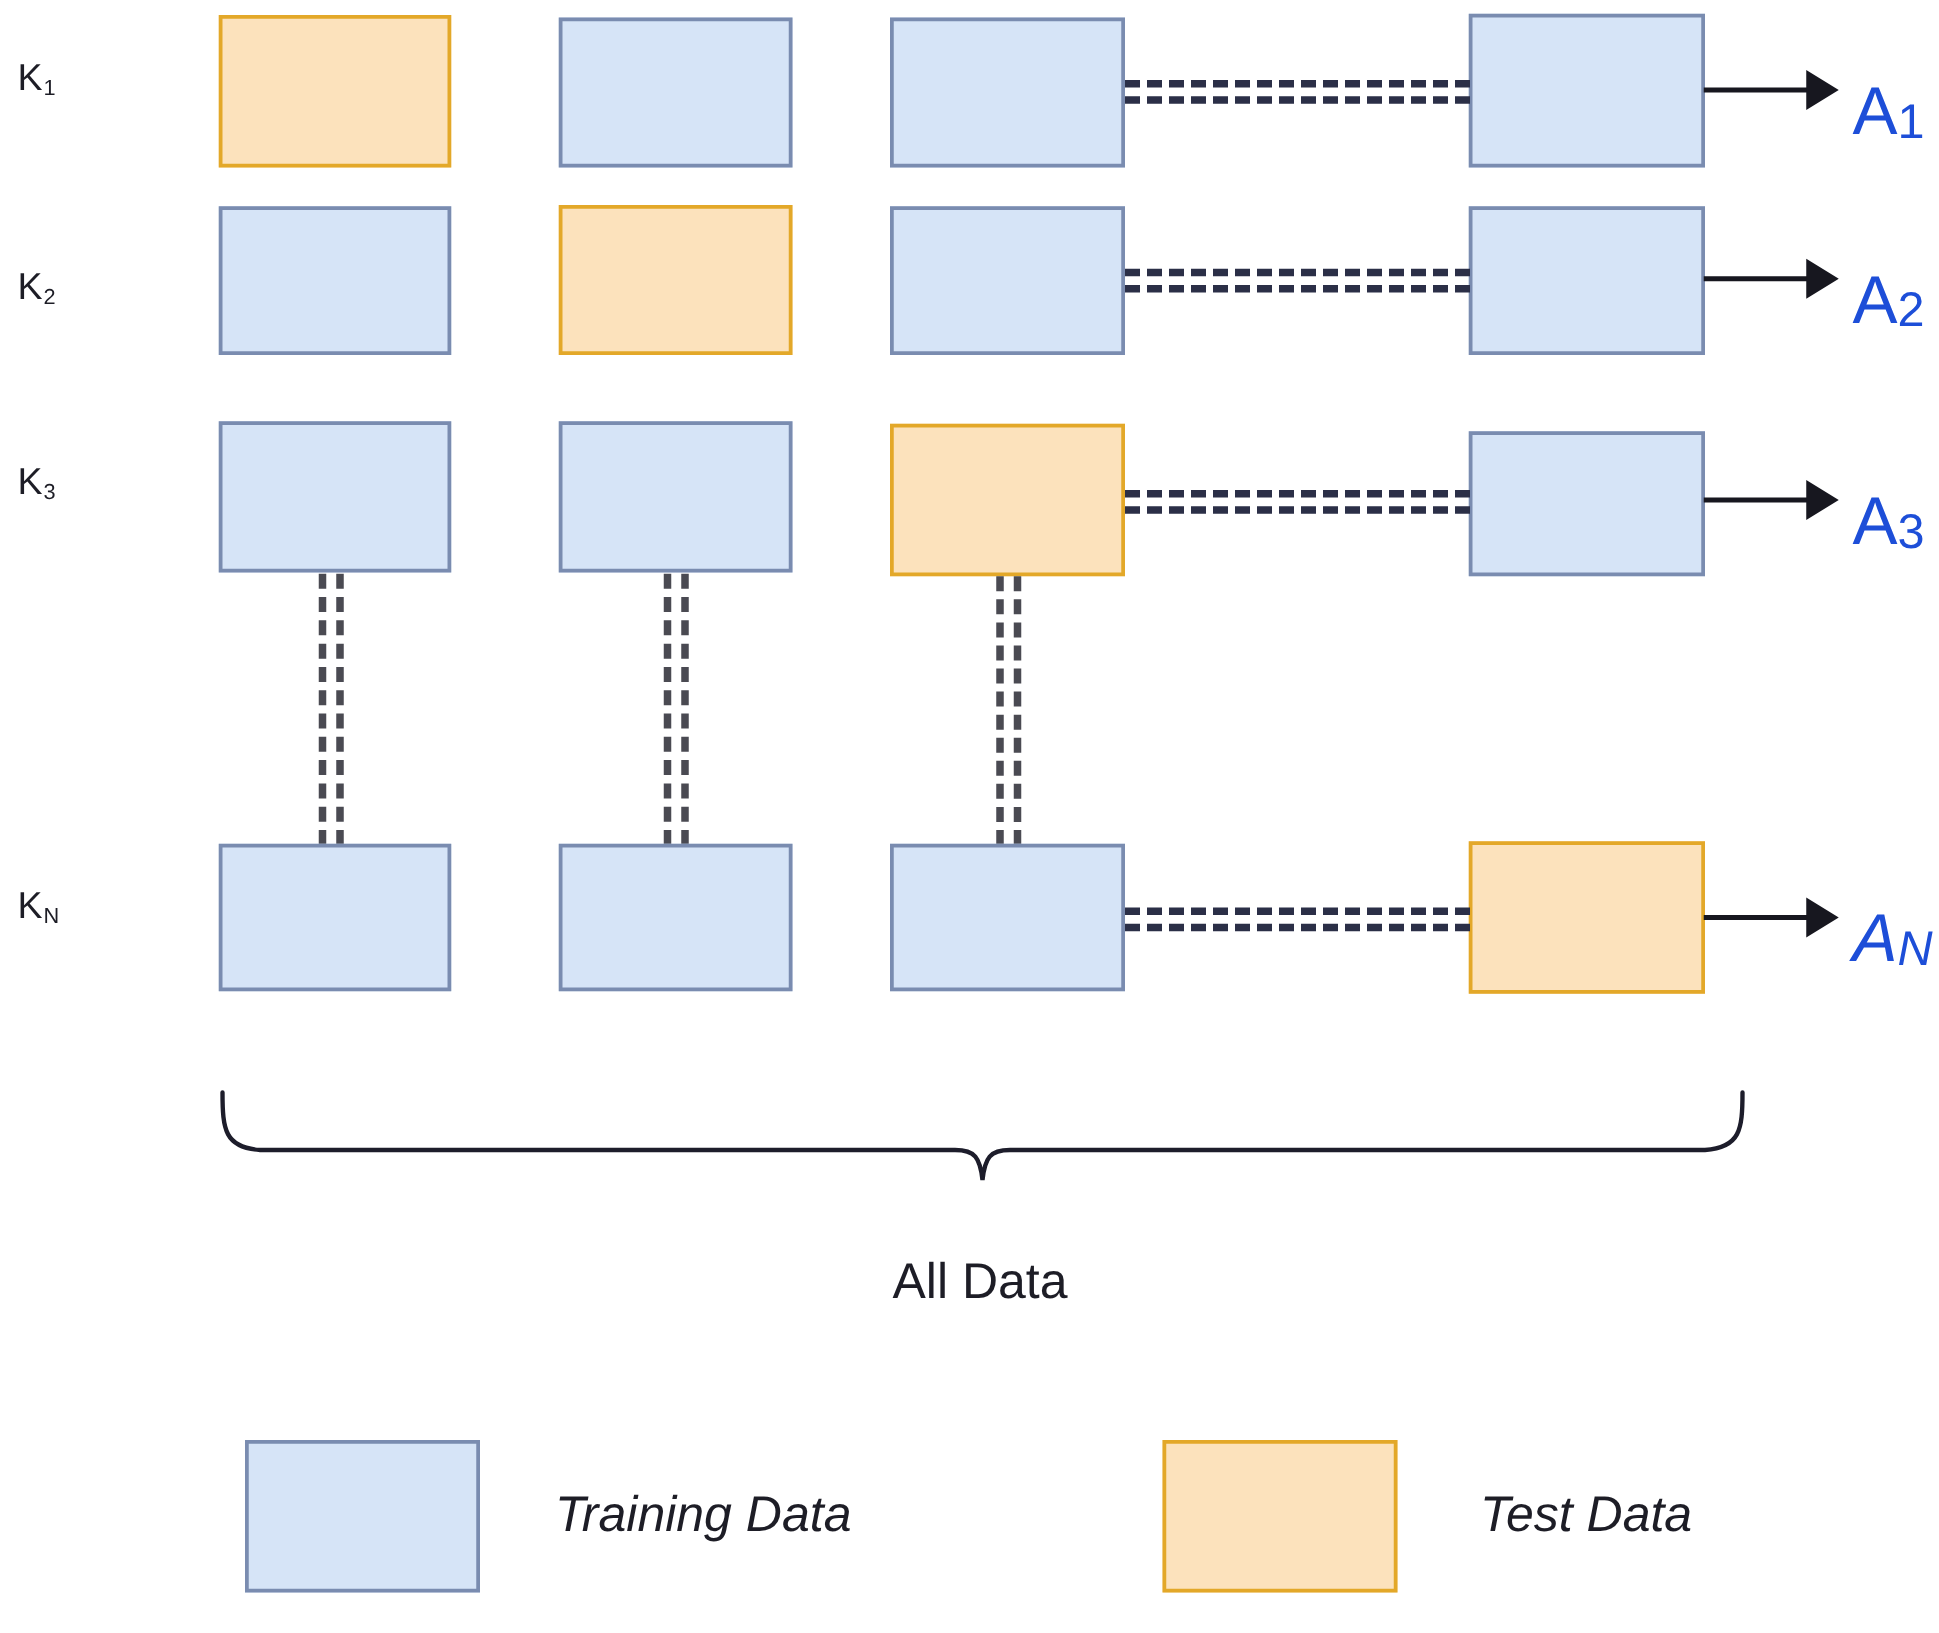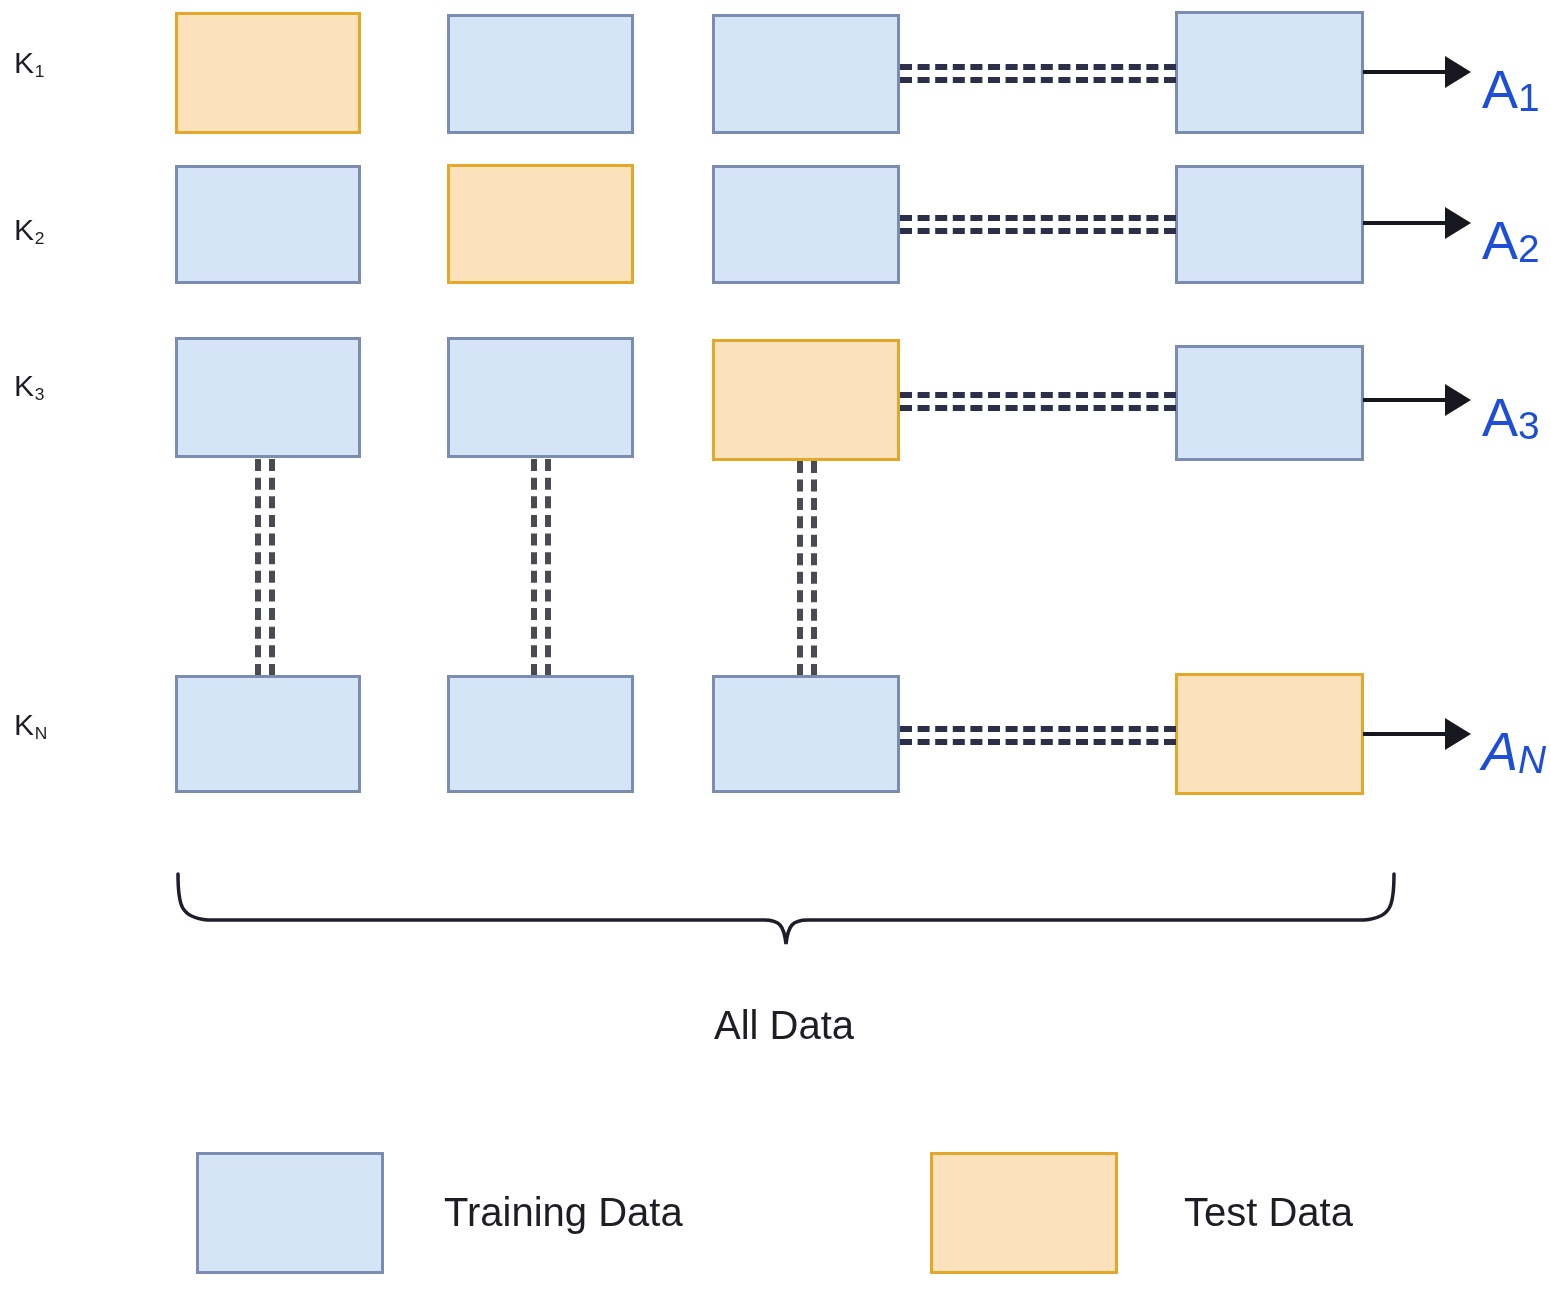--- a/index.html
+++ b/index.html
@@ -105,20 +105,21 @@
     border-width: 3px;
     border-style: solid;
   }
   .legend-text {
     position: absolute;
     font-family: "Liberation Sans", sans-serif;
     font-size: 40px;
     color: #1d1d26;
     white-space: nowrap;
     line-height: 1;
+    font-style: italic;
   }
 </style>
 </head>
 <body>
 
 <div id="canvas">
 
   <div class="fold-label" style="left:14px; top:48px;">
     <span>K</span><sub>1</sub>
   </div>

